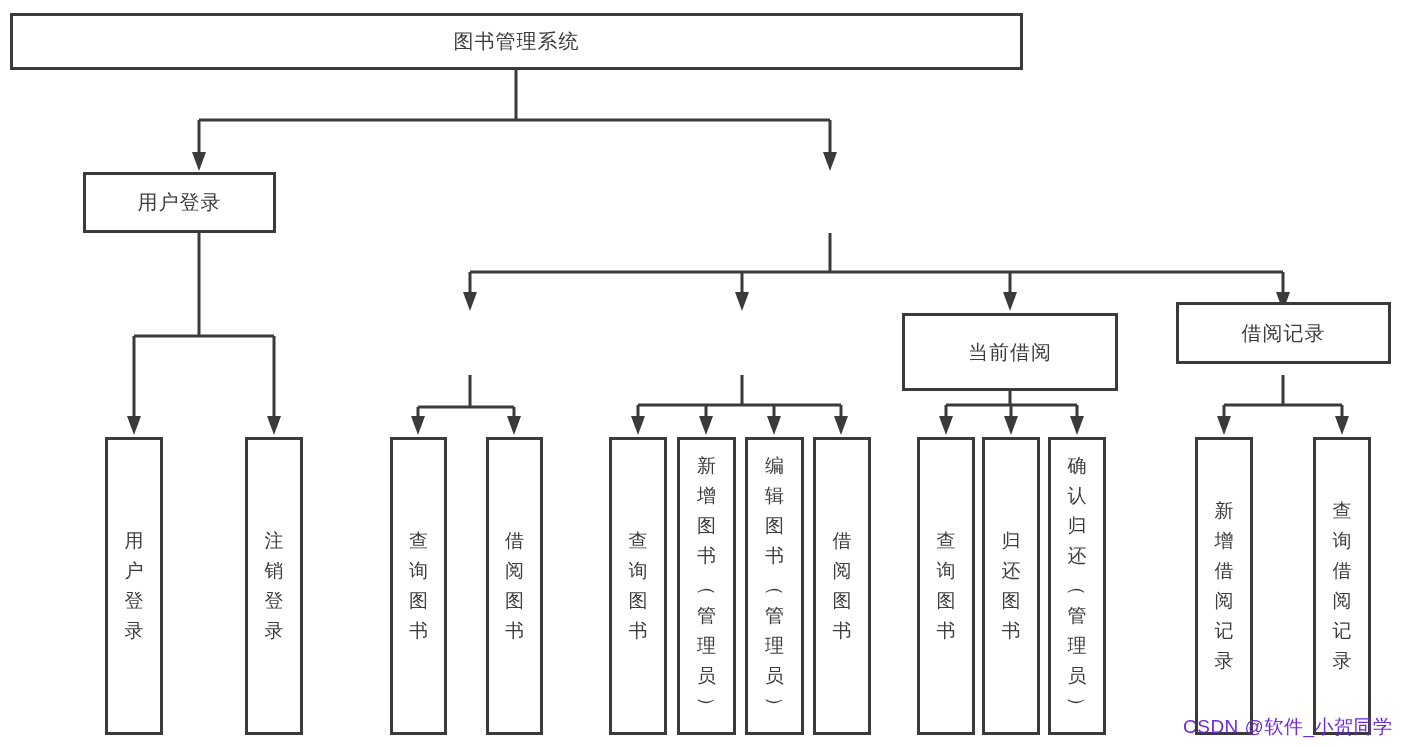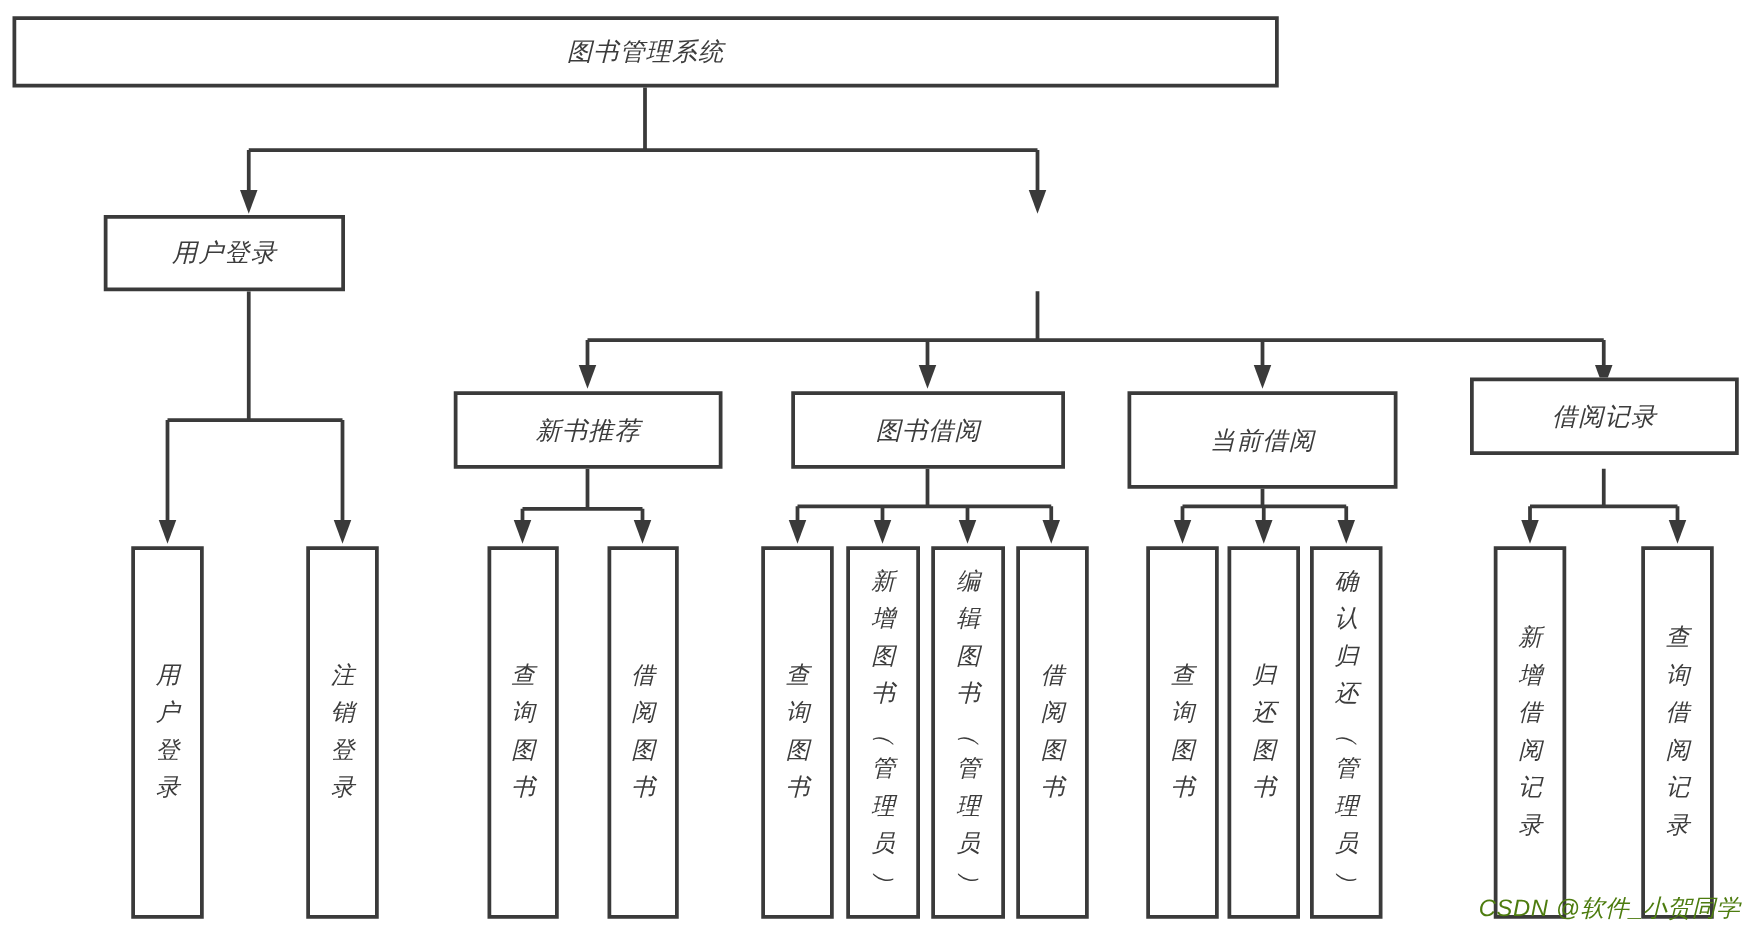--- a/index.html
+++ b/index.html
@@ -1,32 +1,32 @@
 <!DOCTYPE html>
 <html><head>
 <meta charset="utf-8">
 <style>
   html,body { margin:0; padding:0; background:#ffffff; }
   .stage {
     position:relative; width:1405px; height:747px; background:#ffffff;
-    font-family:"Liberation Sans","DejaVu Sans",sans-serif; overflow:hidden;font-style:italic;
+    font-family:"Liberation Sans","DejaVu Sans",sans-serif; overflow:hidden;
   }
   .connectors { position:absolute; left:0; top:0; z-index:1; }
   .node {
     position:absolute; box-sizing:border-box; z-index:2;
     border:3px solid #3a3a3a; background:#ffffff;
     display:flex; align-items:center; justify-content:center;
     color:#3c3c3c; font-size:20px; letter-spacing:1px; white-space:nowrap;
   }
   .leaf { flex-direction:column; font-size:19px; letter-spacing:0; }
   .vch { height:30px; line-height:30px; text-align:center; width:100%; }
   .vch.paren { transform:rotate(90deg); }
   .watermark {
     position:absolute; left:1183px; top:714px; z-index:5;
-    font-size:19px; color:#4d7c0f; letter-spacing:0.5px; white-space:nowrap;
+    font-size:19px; color:#6d28d9; letter-spacing:0.5px; white-space:nowrap;
   }
 </style>
 </head>
 <body>
 
 <div class="stage">
 
   <svg class="connectors" width="1405" height="747" viewBox="0 0 1405 747">
     <g stroke="#3a3a3a" stroke-width="3" fill="none">
       <path d="M516 69 V120 M199 120 H830 M199 120 V154 M830 120 V154"></path>
@@ -57,22 +57,20 @@
       <polygon points="1070,416 1084,416 1077,435"></polygon>
       <polygon points="1217,416 1231,416 1224,435"></polygon>
       <polygon points="1335,416 1349,416 1342,435"></polygon>
     </g>
   </svg>
 
   <div class="node" style="left:10px;top:13px;width:1013px;height:57px">图书管理系统</div>
 
   <div class="node" style="left:83px;top:172px;width:193px;height:61px">用户登录</div>
 
-  <div class="node" style="left:363px;top:313px;width:215px;height:62px">新书推荐</div>
-  <div class="node" style="left:633px;top:313px;width:219px;height:62px">图书借阅</div>
   <div class="node" style="left:902px;top:313px;width:216px;height:78px">当前借阅</div>
   <div class="node" style="left:1176px;top:302px;width:215px;height:62px">借阅记录</div>
 
   <div class="node leaf" style="left:105px;top:437px;width:58px;height:298px">
       <div class="vch">用</div>
       <div class="vch">户</div>
       <div class="vch">登</div>
       <div class="vch">录</div>
     </div>
   <div class="node leaf" style="left:245px;top:437px;width:58px;height:298px">

